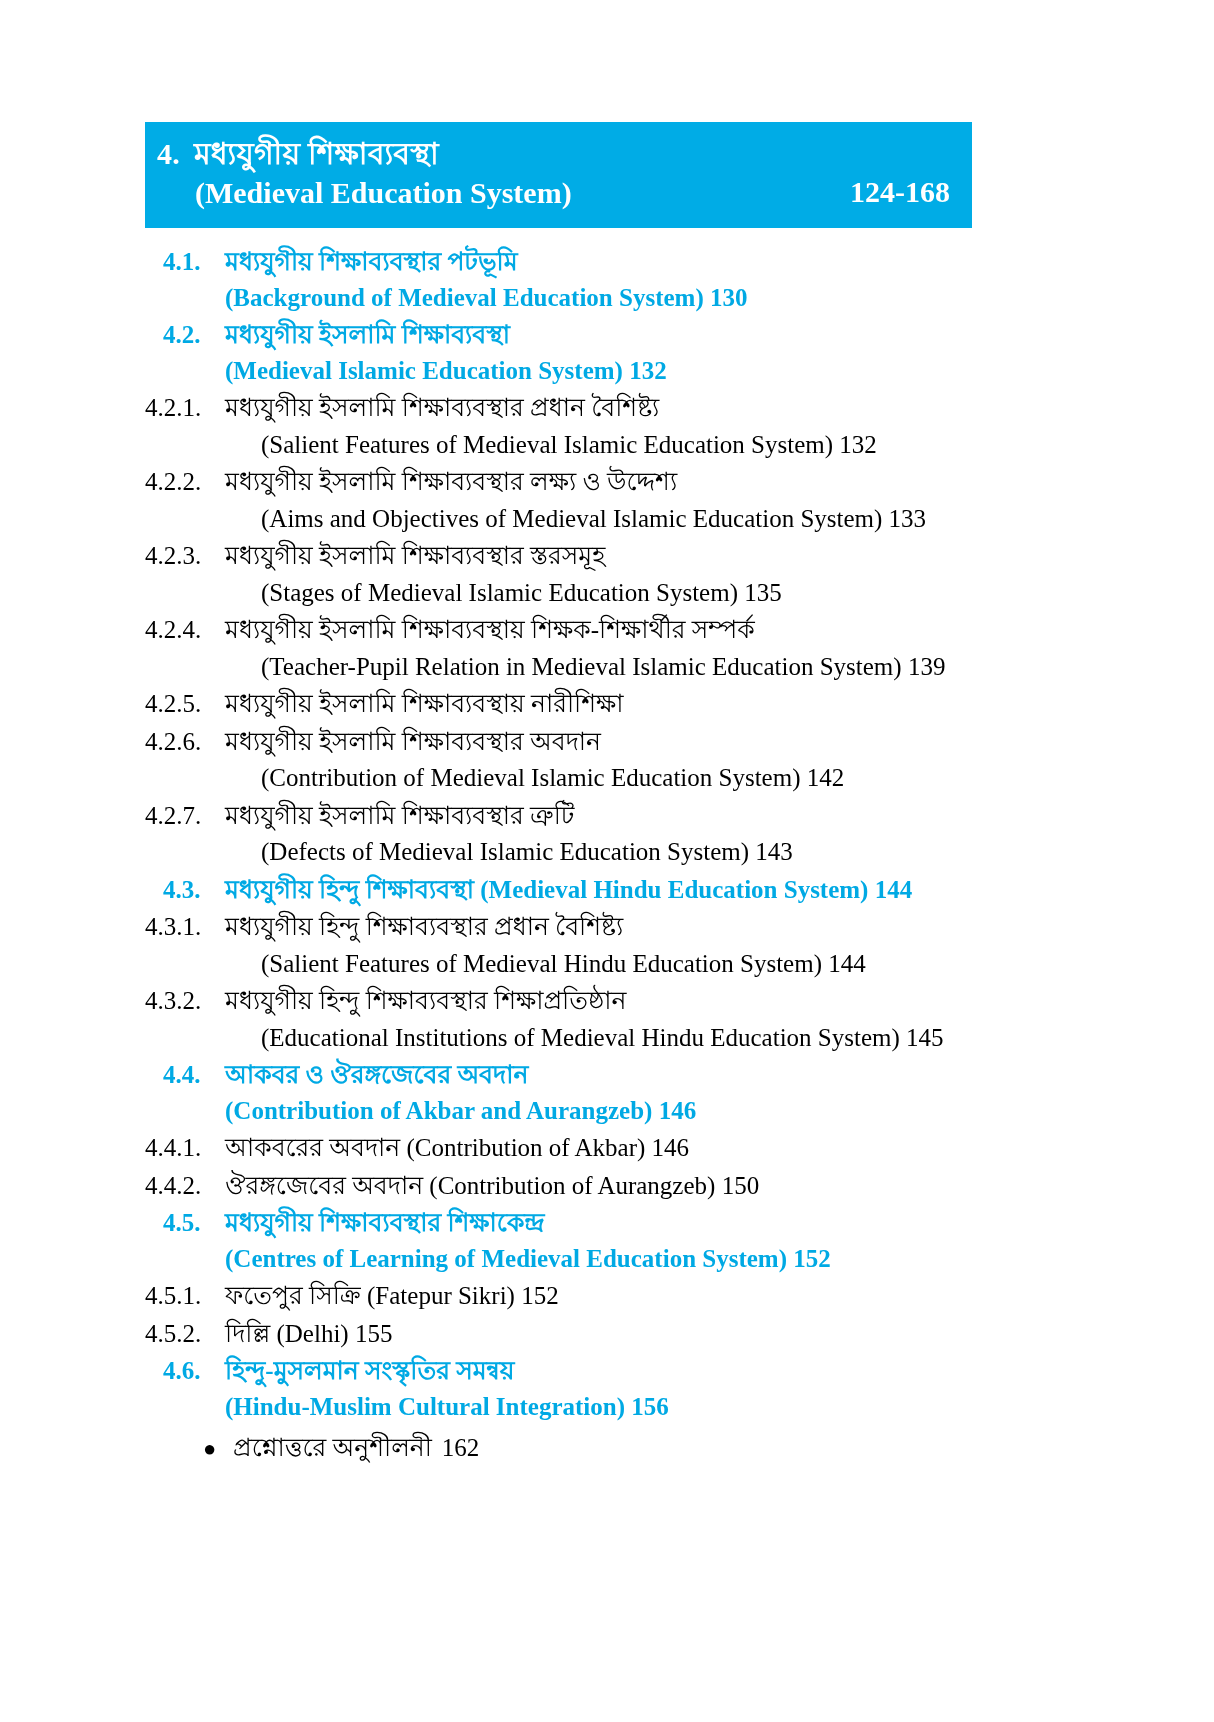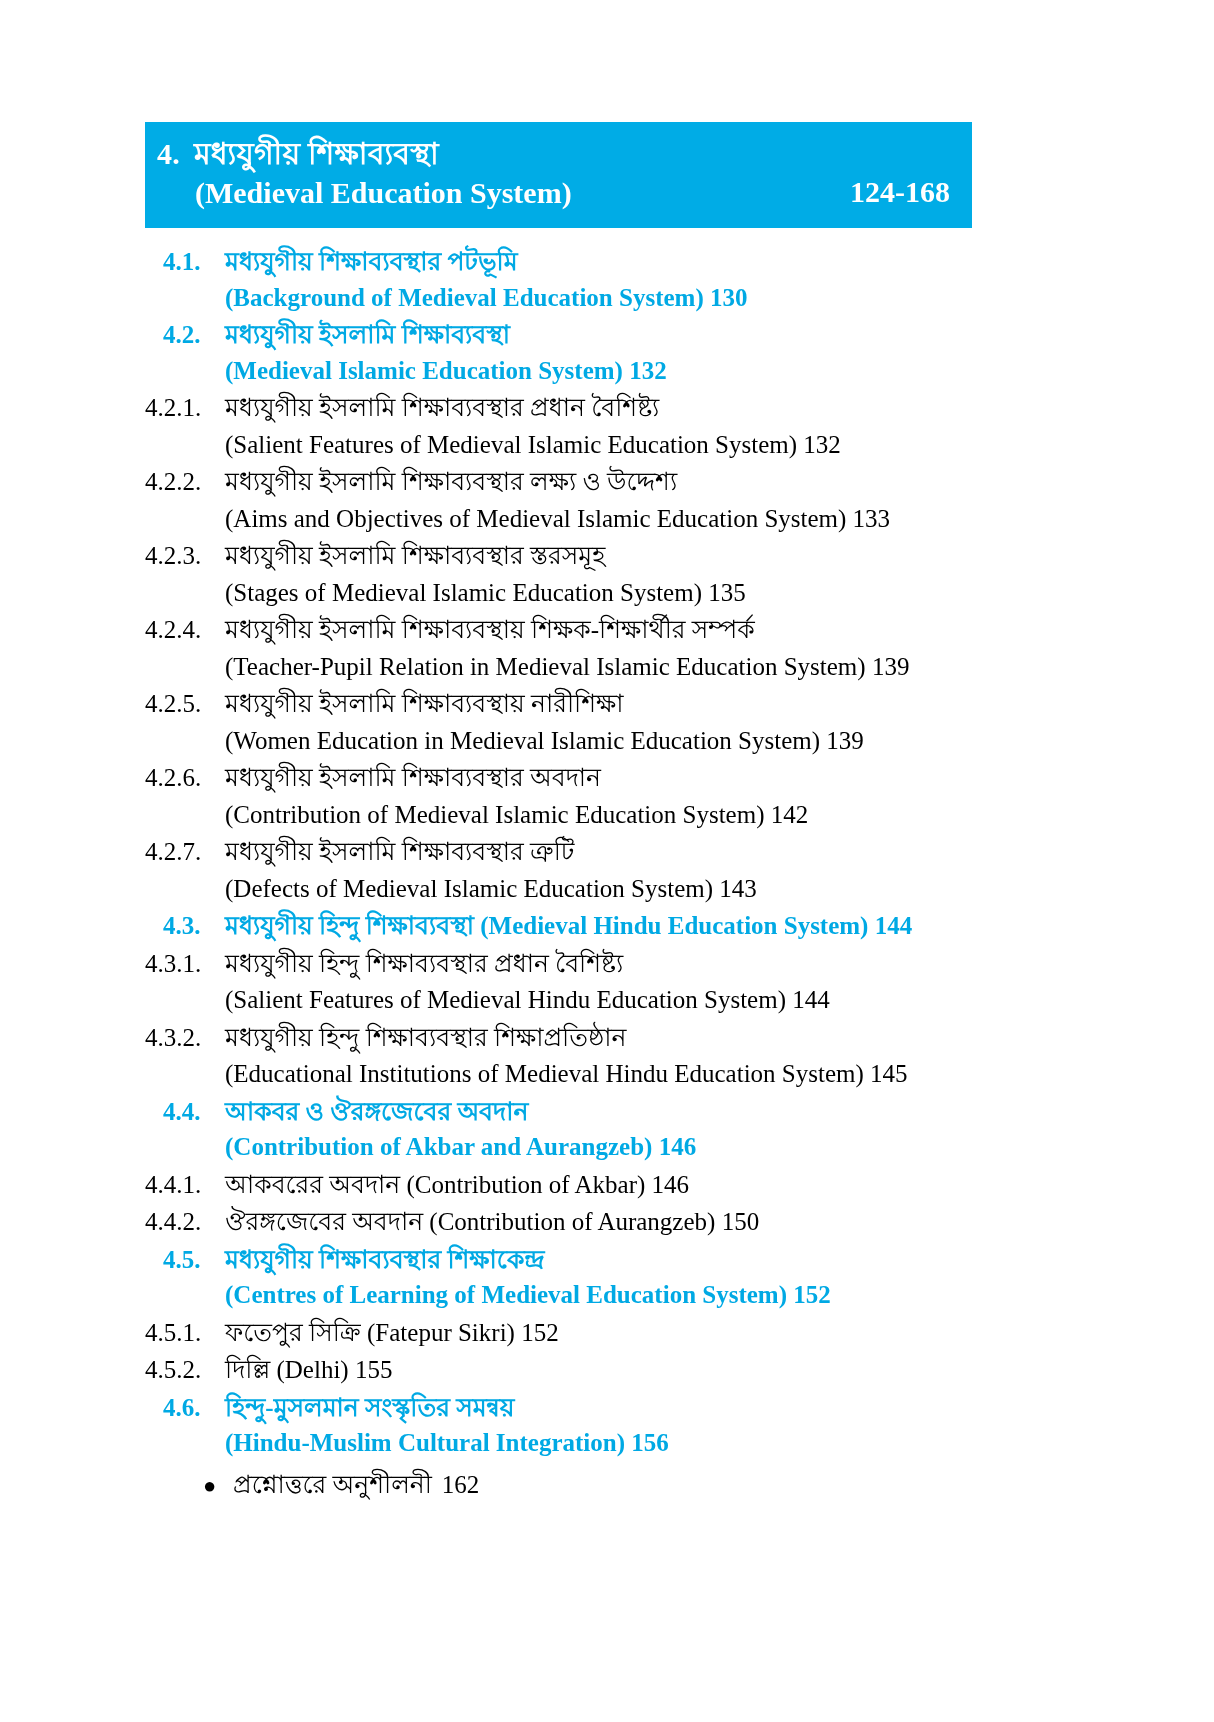--- a/index.html
+++ b/index.html
@@ -111,21 +111,21 @@
   .entry-l3 .e-num {
     flex: 0 0 auto;
     width: 80px;
     white-space: nowrap;
   }
   .entry-l3 .e-body {
     flex: 1 1 auto;
     min-width: 0;
   }
   .entry-l3 .e-l1 { display: block; white-space: nowrap; }
-  .entry-l3 .e-l2 { display: block; white-space: nowrap; }
+  .entry-l3 .e-l2 { display: block; white-space: nowrap; margin-left: 36px; }
 
   
   .entry-l3.inline .e-body,
   .entry-l2.inline .e-body { white-space: nowrap; }
 
   .hide { display: none; }
 
   
   .entry-bullet {
     display: flex;
@@ -210,21 +210,20 @@
         <span class="e-num">4.2.4.</span>
         <span class="e-body">
           <span class="e-l1">মধ্যযুগীয় ইসলামি শিক্ষাব্যবস্থায় শিক্ষক-শিক্ষার্থীর সম্পর্ক</span>
           <span class="e-l2">(Teacher-Pupil Relation in Medieval Islamic Education System) 139</span>
         </span>
       </div>
       <div class="entry-l3">
         <span class="e-num">4.2.5.</span>
         <span class="e-body">
           <span class="e-l1">মধ্যযুগীয় ইসলামি শিক্ষাব্যবস্থায় নারীশিক্ষা</span>
-          <span class="e-l2">(Women Education in Medieval Islamic Education System) 139</span>
         </span>
       </div>
       <div class="entry-l3">
         <span class="e-num">4.2.6.</span>
         <span class="e-body">
           <span class="e-l1">মধ্যযুগীয় ইসলামি শিক্ষাব্যবস্থার অবদান</span>
           <span class="e-l2">(Contribution of Medieval Islamic Education System) 142</span>
         </span>
       </div>
       <div class="entry-l3">

